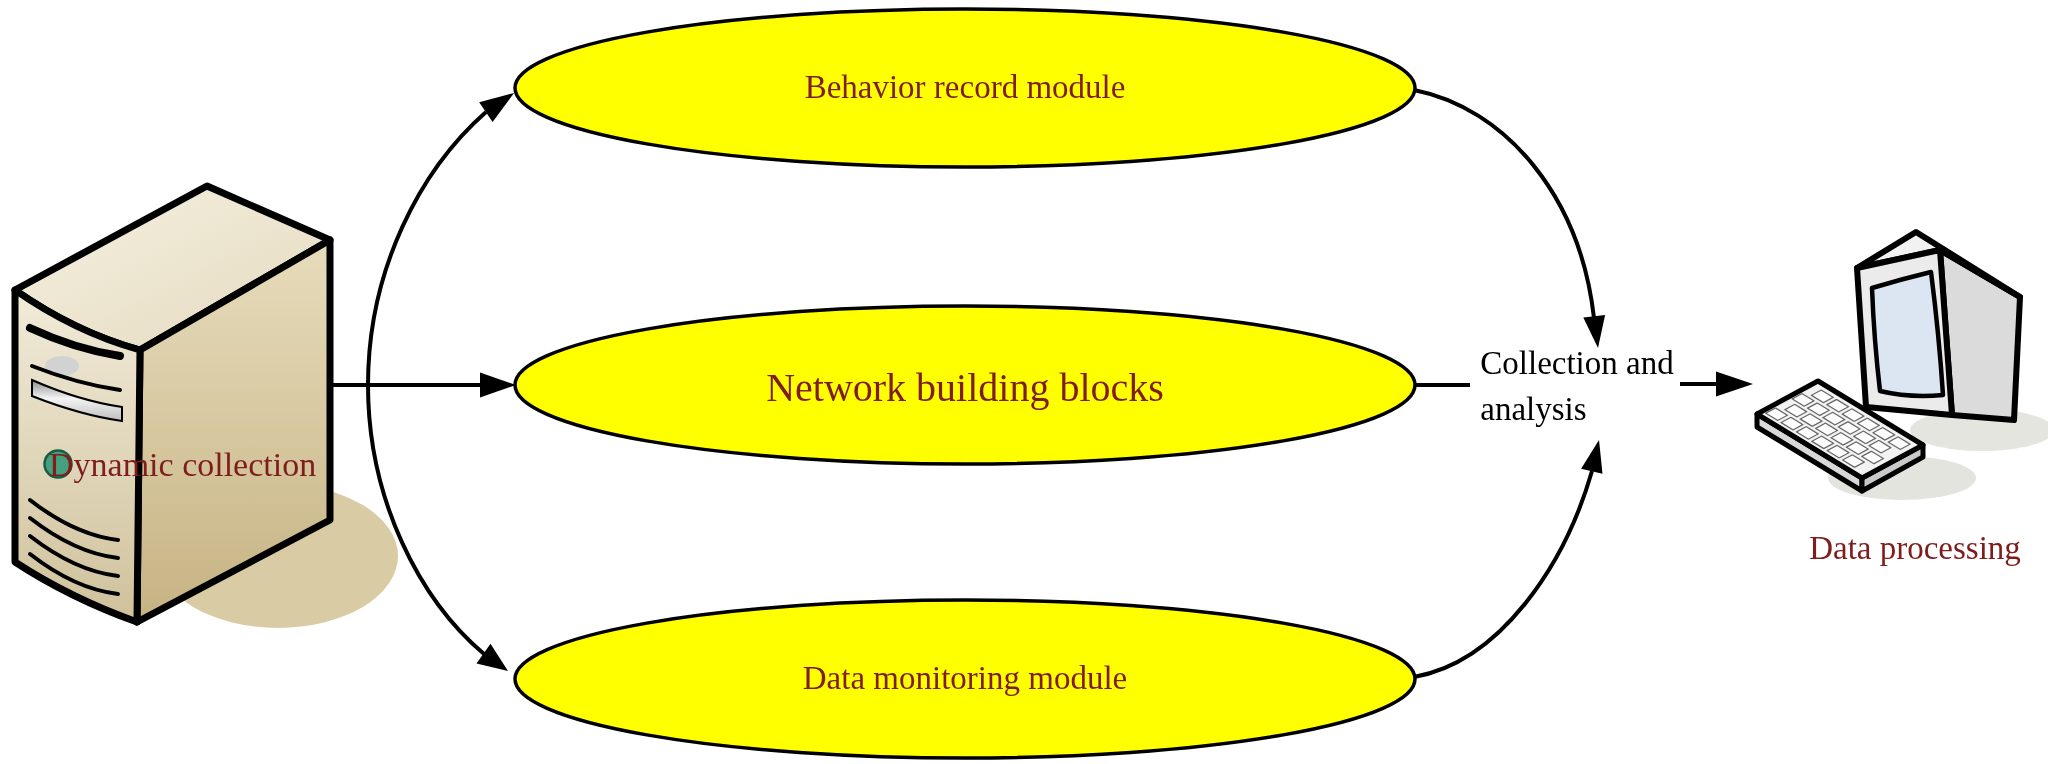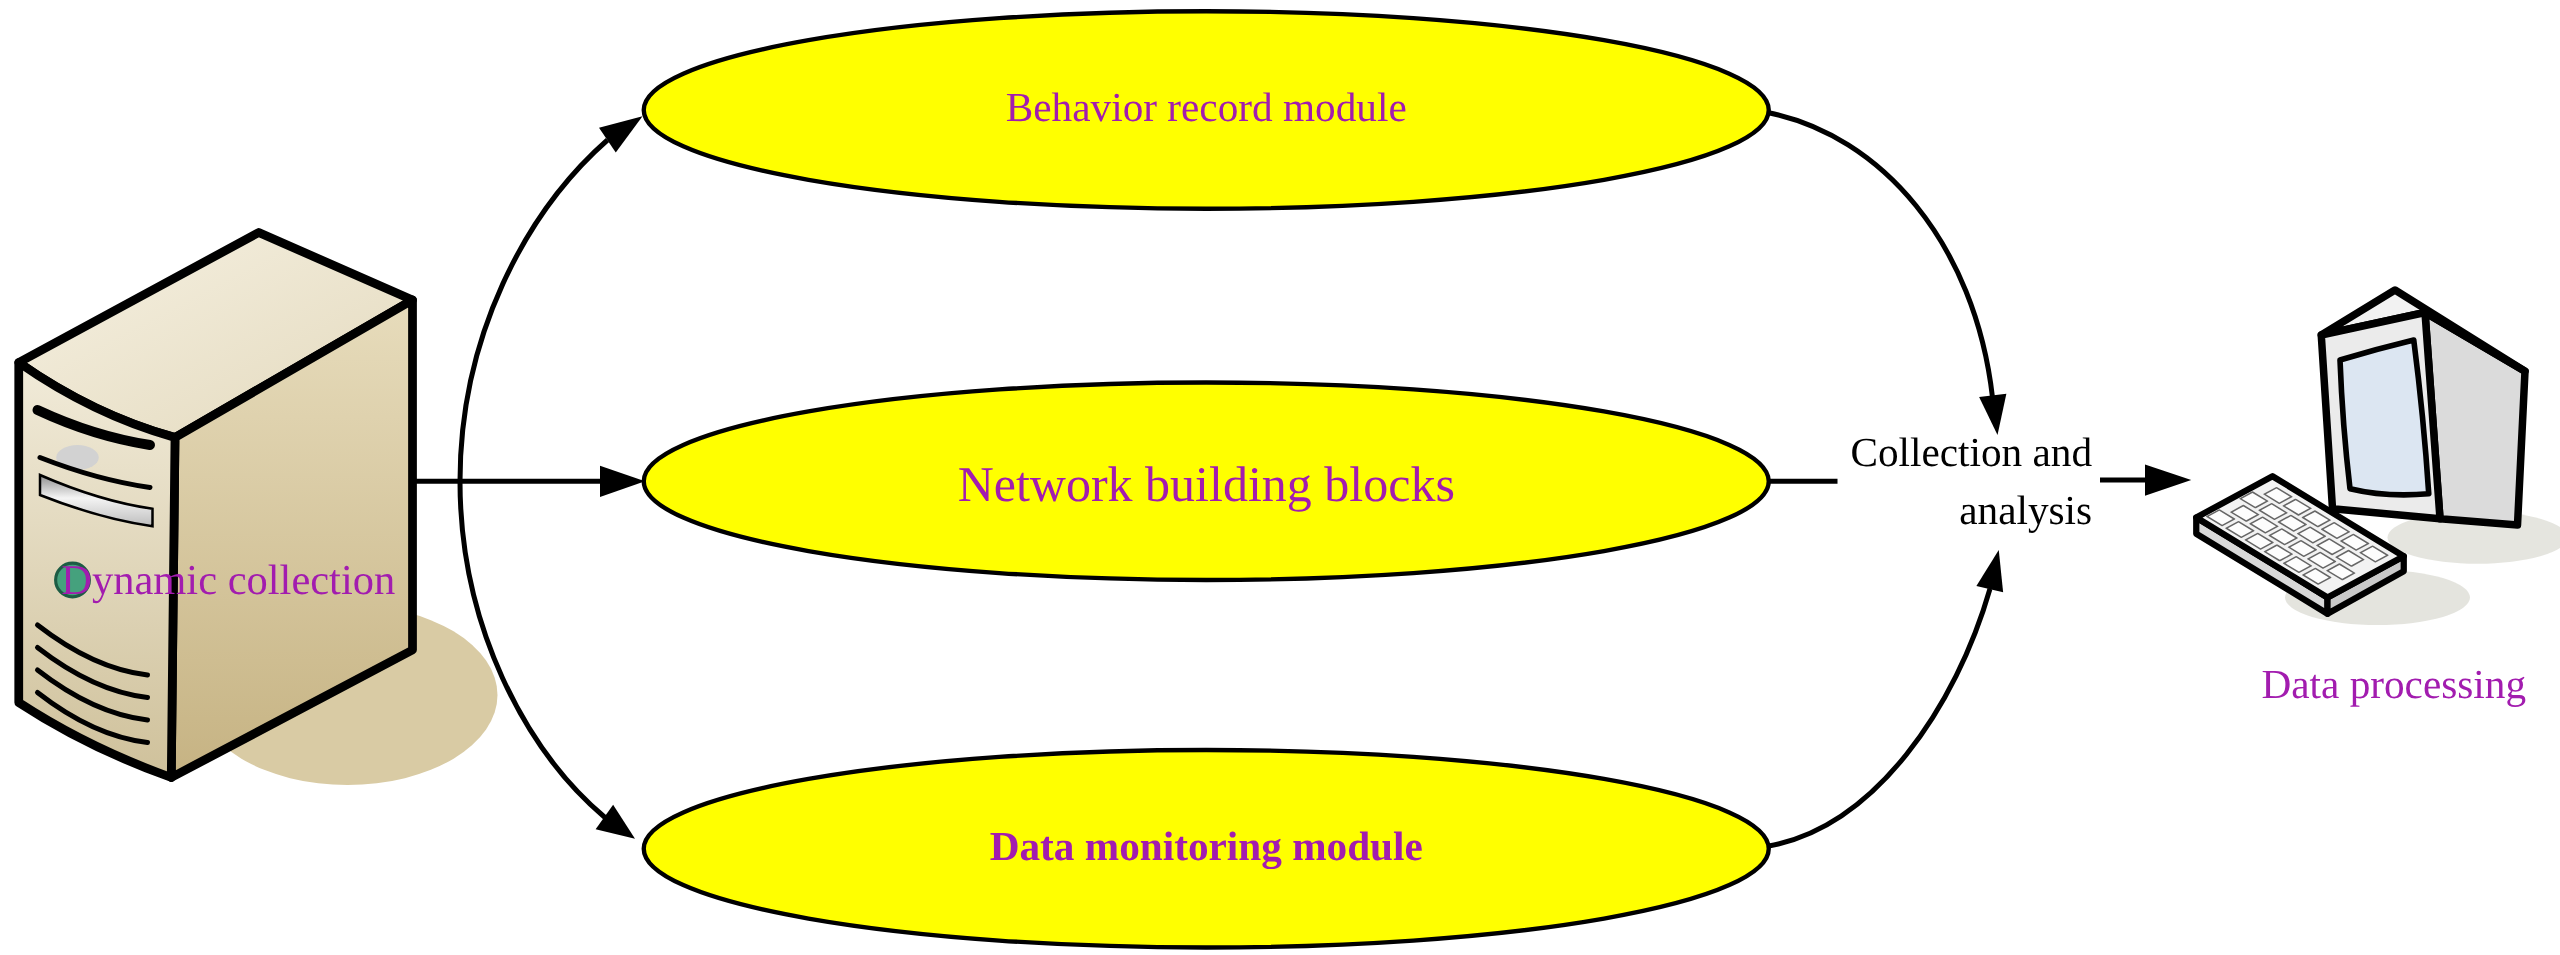--- a/index.html
+++ b/index.html
@@ -6,32 +6,32 @@
   #canvas{
     position:relative;
     width:2048px;height:764px;
     background:#ffffff;
     overflow:hidden;
     font-family:"Liberation Serif", serif;
   }
   #diagram-svg{position:absolute;left:0;top:0;}
   .lbl{
     position:absolute;
-    color:#a21caf;
+    color:#7f1d1d;
     font-size:34px;
     line-height:1;
     white-space:nowrap;
   }
   .lbl.centered{transform:translateX(-50%);}
   .hub-lbl{
     position:absolute;
     color:#000;
     font-size:33px;
     line-height:46px;
-    text-align:right;
+    text-align:left;
     transform:translateX(-50%);
     white-space:nowrap;
   }
 </style>
 </head>
 <body>
 
 <div id="canvas">
 
   <svg id="diagram-svg" width="2048" height="764" viewBox="0 0 2048 764">
@@ -155,21 +155,21 @@
       </g>
     </g>
   </svg>
 
   <div class="lbl" style="left:33px;top:448px;margin-left:16px;">Dynamic collection</div>
 
   <div class="lbl centered" style="left:965px;top:71px;font-size:33px;">Behavior record module</div>
 
   <div class="lbl centered" style="left:965px;top:368px;font-size:40px;">Network building blocks</div>
 
-  <div class="lbl centered" style="left:965px;top:662px;font-size:33px;font-weight:bold;">Data monitoring module</div>
+  <div class="lbl centered" style="left:965px;top:662px;font-size:33px;">Data monitoring module</div>
 
   <div class="hub-lbl" style="left:1577px;top:340px;">
     <span>Collection and</span><br>
     <span>analysis</span>
   </div>
 
   <div class="lbl centered" style="left:1915px;top:532px;font-size:33px;">Data processing</div>
 
 </div>
 

